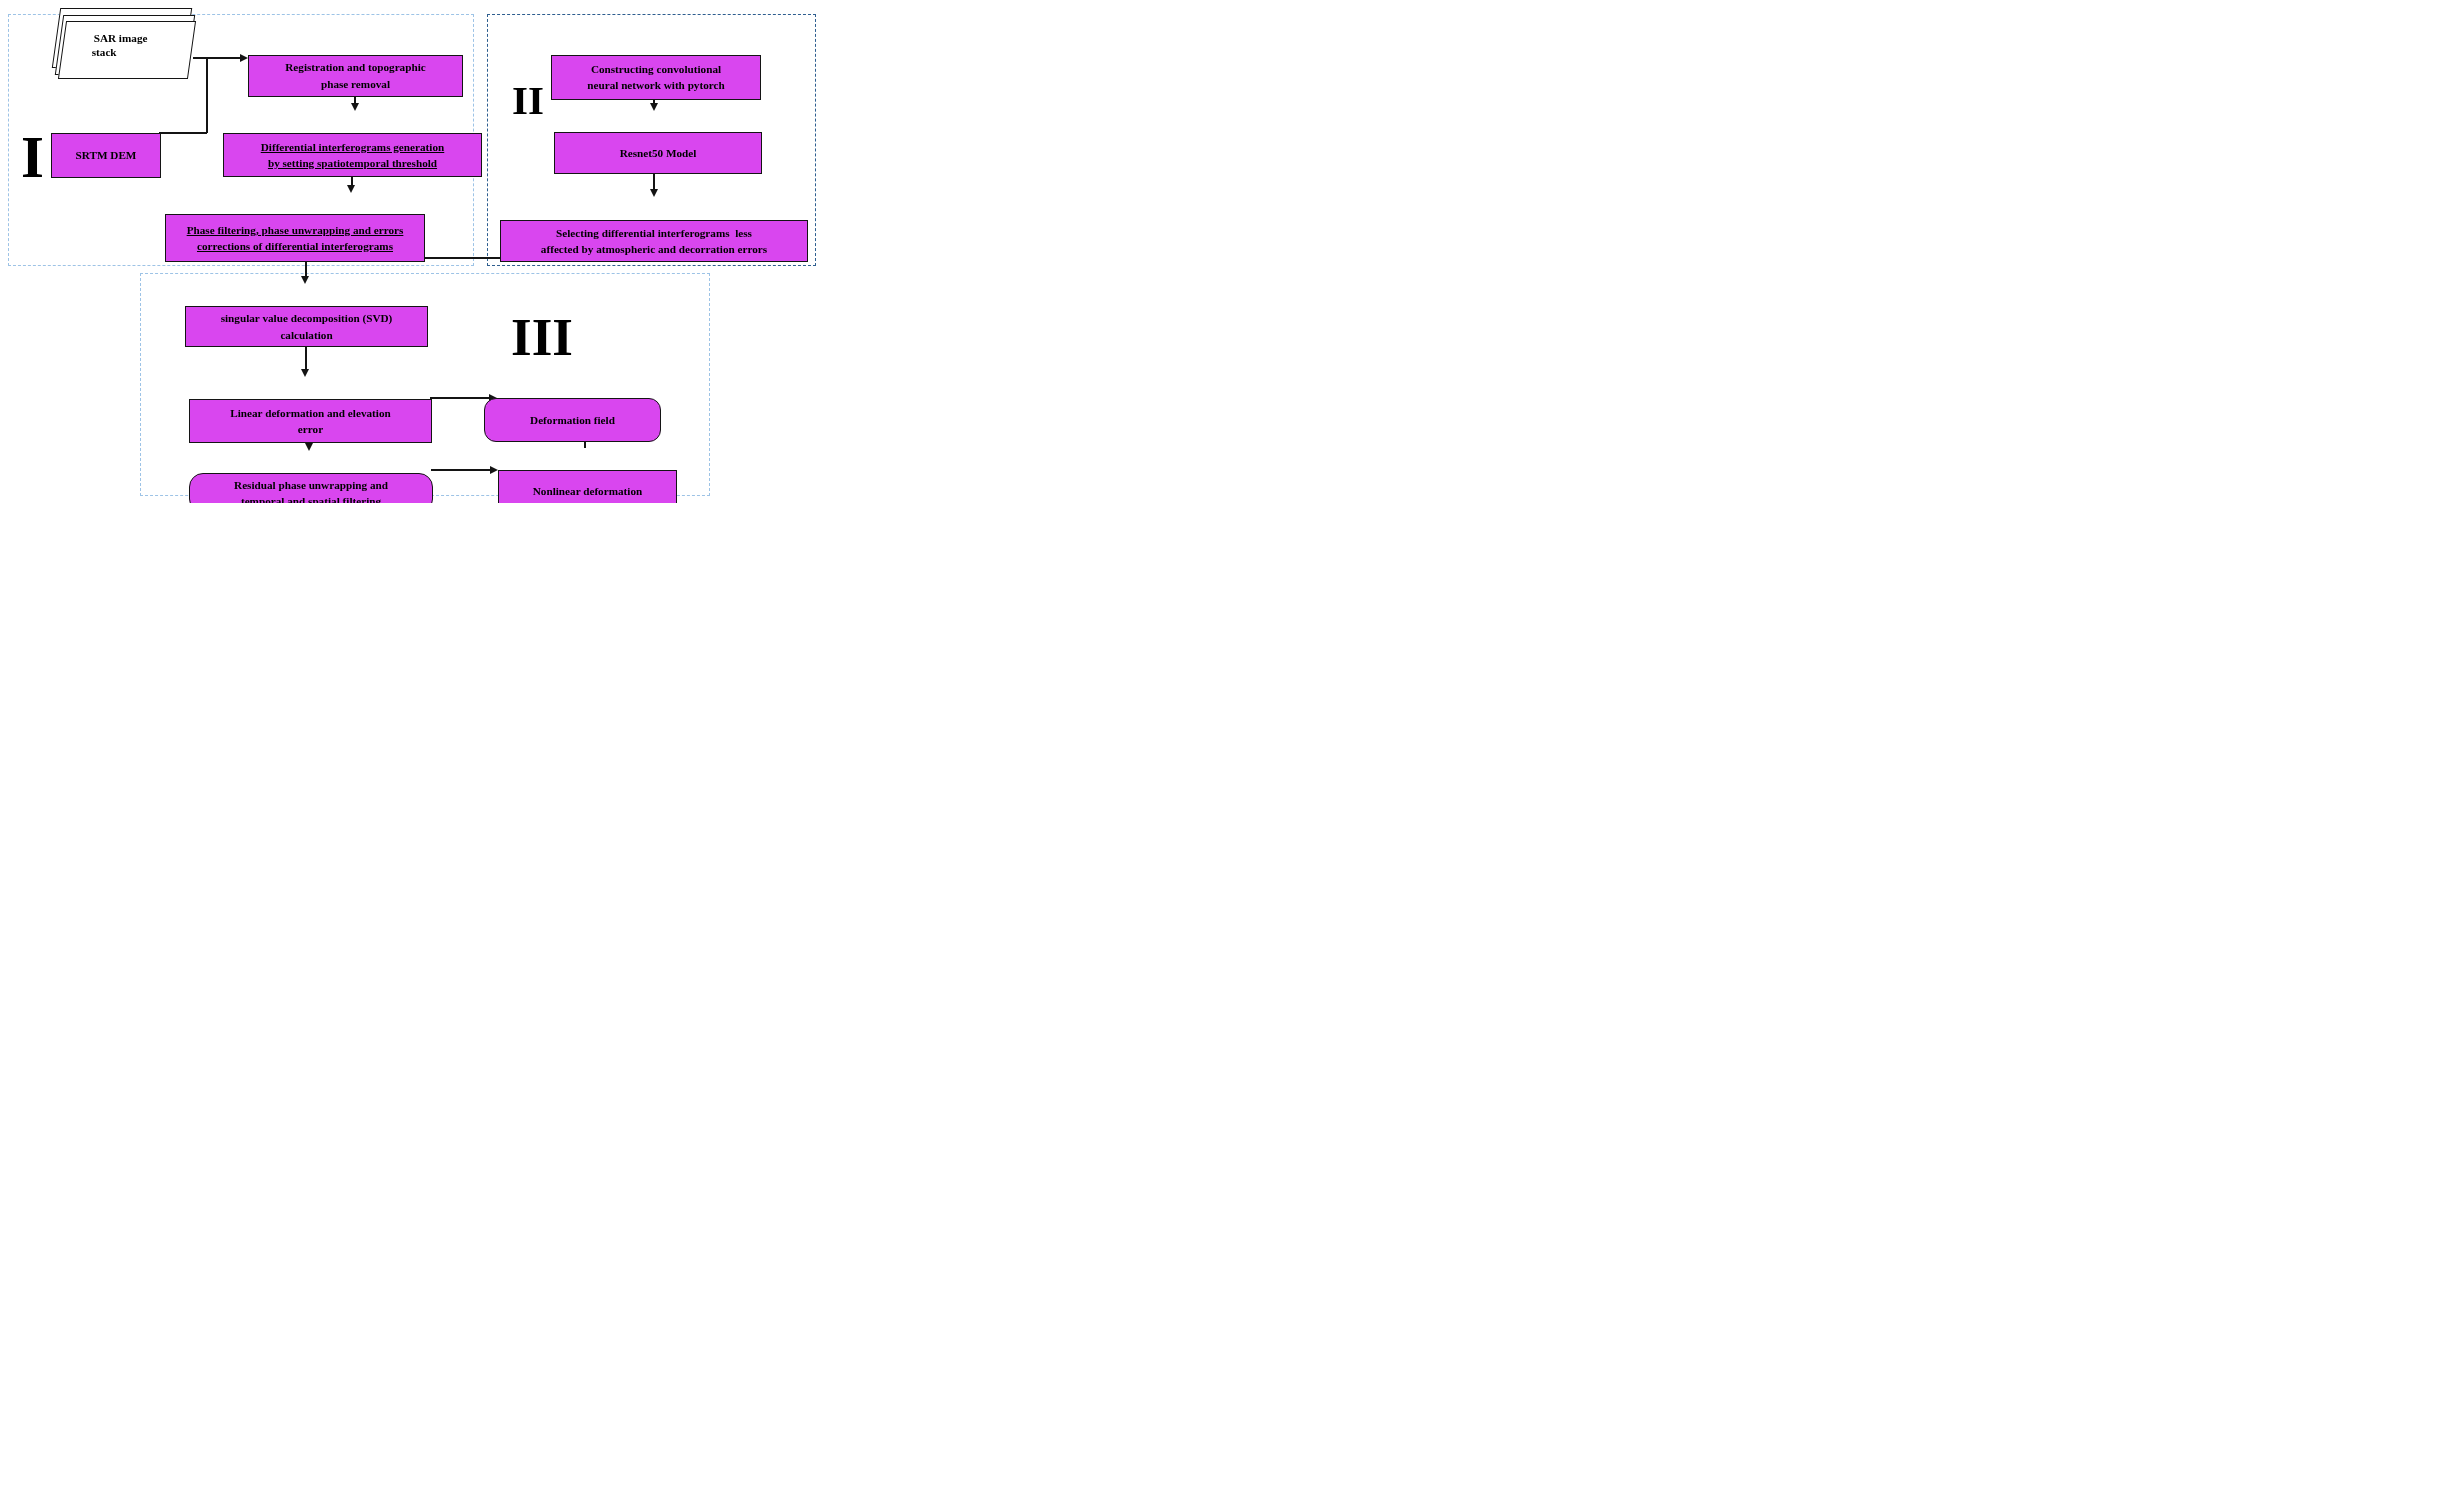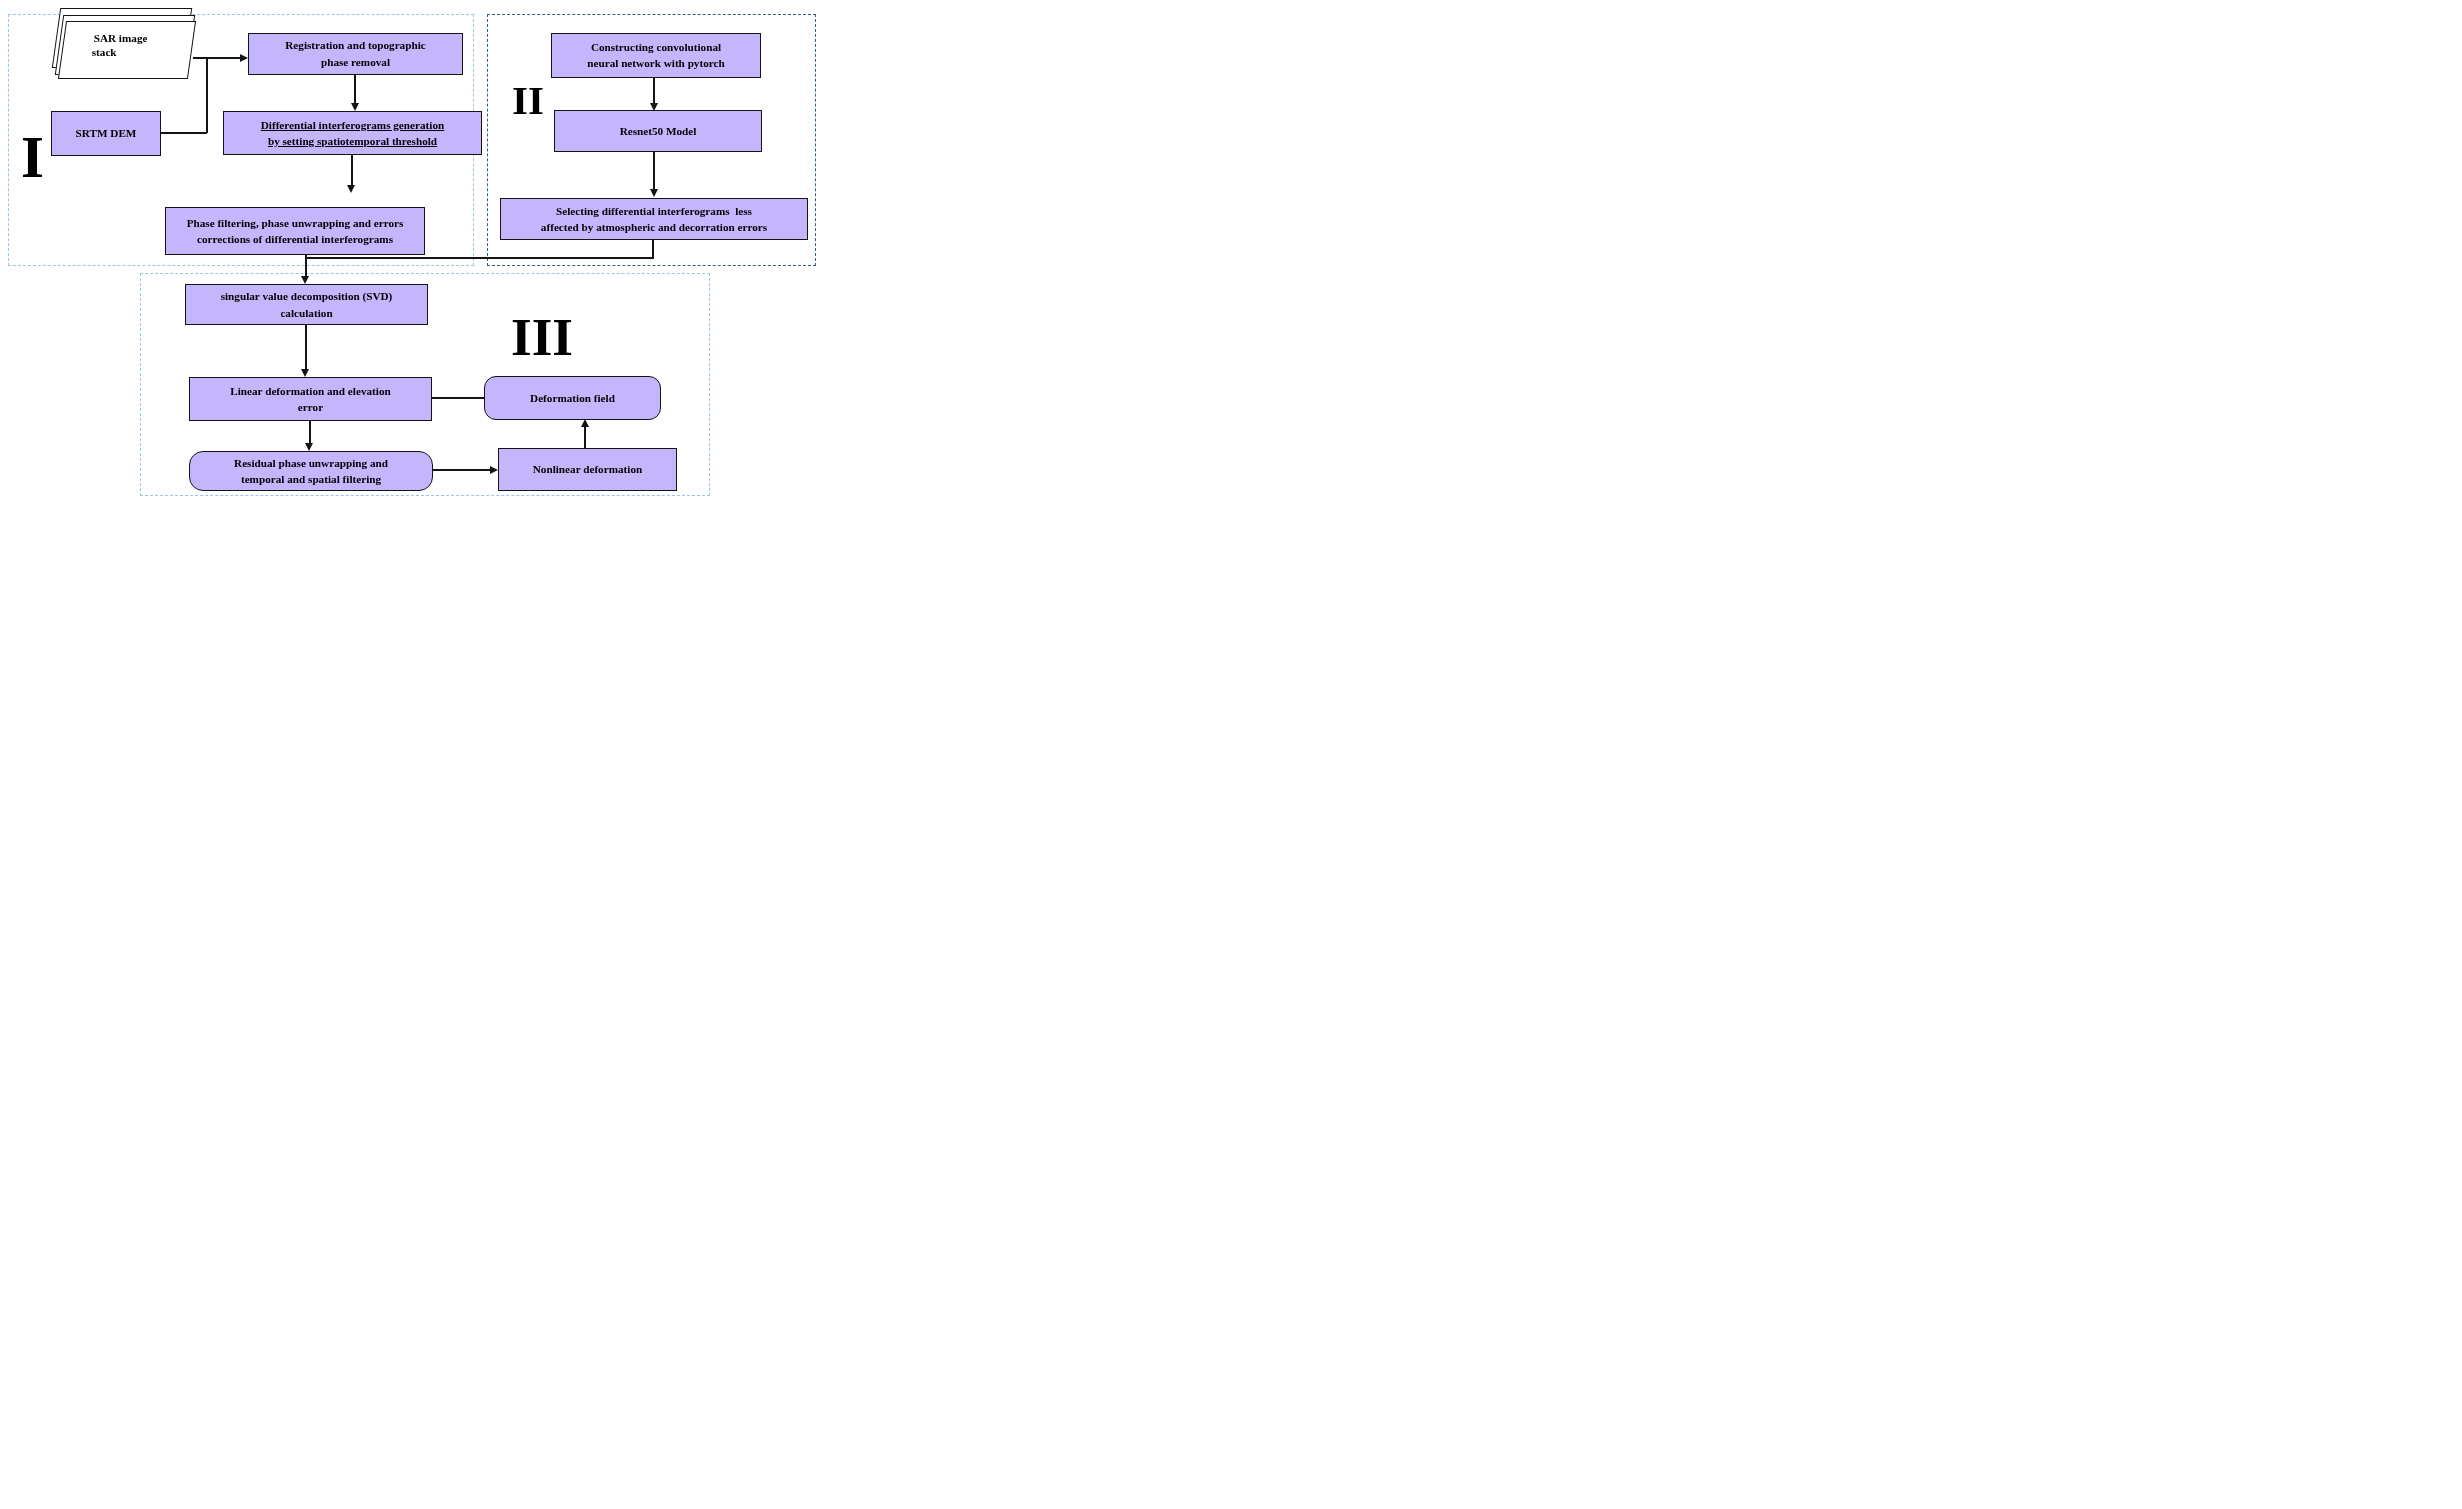--- a/index.html
+++ b/index.html
@@ -8,27 +8,28 @@
     width:821px;height:503px;
     background:#ffffff;
     font-family:"Liberation Serif","DejaVu Serif",serif;
     overflow:hidden;
   }
   .panel{position:absolute;background:transparent;}
   .panel.light{border:1.7px dashed #9DC3E6;}
   .panel.dark{border:1.7px dashed #2E5E8F;}
   .node{
     position:absolute;
-    background:#c4b5fd;
+    background:#d946ef;
     border:1.7px solid #141414;
     display:flex;flex-direction:column;
     justify-content:center;align-items:center;
     text-align:center;
     font-weight:bold;font-size:11.2px;line-height:16.2px;color:#000;
     z-index:3;
+    margin-top:22px;
   }
   .node span{display:block;white-space:pre;}
   .roman{
     position:absolute;font-weight:bold;color:#000;line-height:1;
     font-family:"Liberation Serif","DejaVu Serif",serif;z-index:2;
   }
   .hline,.vline{position:absolute;background:#141414;z-index:2;}
   .hline{height:1.7px;}
   .vline{width:1.7px;}
   .arrow-right,.arrow-down,.arrow-up{position:absolute;width:0;height:0;z-index:2;}
@@ -79,21 +80,21 @@
   <div class="node" style="left:248px;top:32.5px;width:213px;height:40px;">
     <span>Registration and topographic</span>
     <span>phase removal</span>
   </div>
 
   <div class="node" style="left:223px;top:111px;width:257px;height:42px;text-decoration:underline;">
     <span>Differential interferograms generation</span>
     <span>by setting spatiotemporal threshold</span>
   </div>
 
-  <div class="node" style="left:165px;top:207px;width:258px;height:46px;">
+  <div class="node" style="left:165px;top:192px;width:258px;height:46px;text-decoration:underline;">
     <span>Phase filtering, phase unwrapping and errors</span>
     <span>corrections of differential interferograms</span>
   </div>
 
   <div class="node" style="left:551px;top:32.5px;width:208px;height:43px;">
     <span>Constructing convolutional</span>
     <span>neural network with pytorch</span>
   </div>
 
   <div class="node" style="left:554px;top:110px;width:206px;height:40px;">

